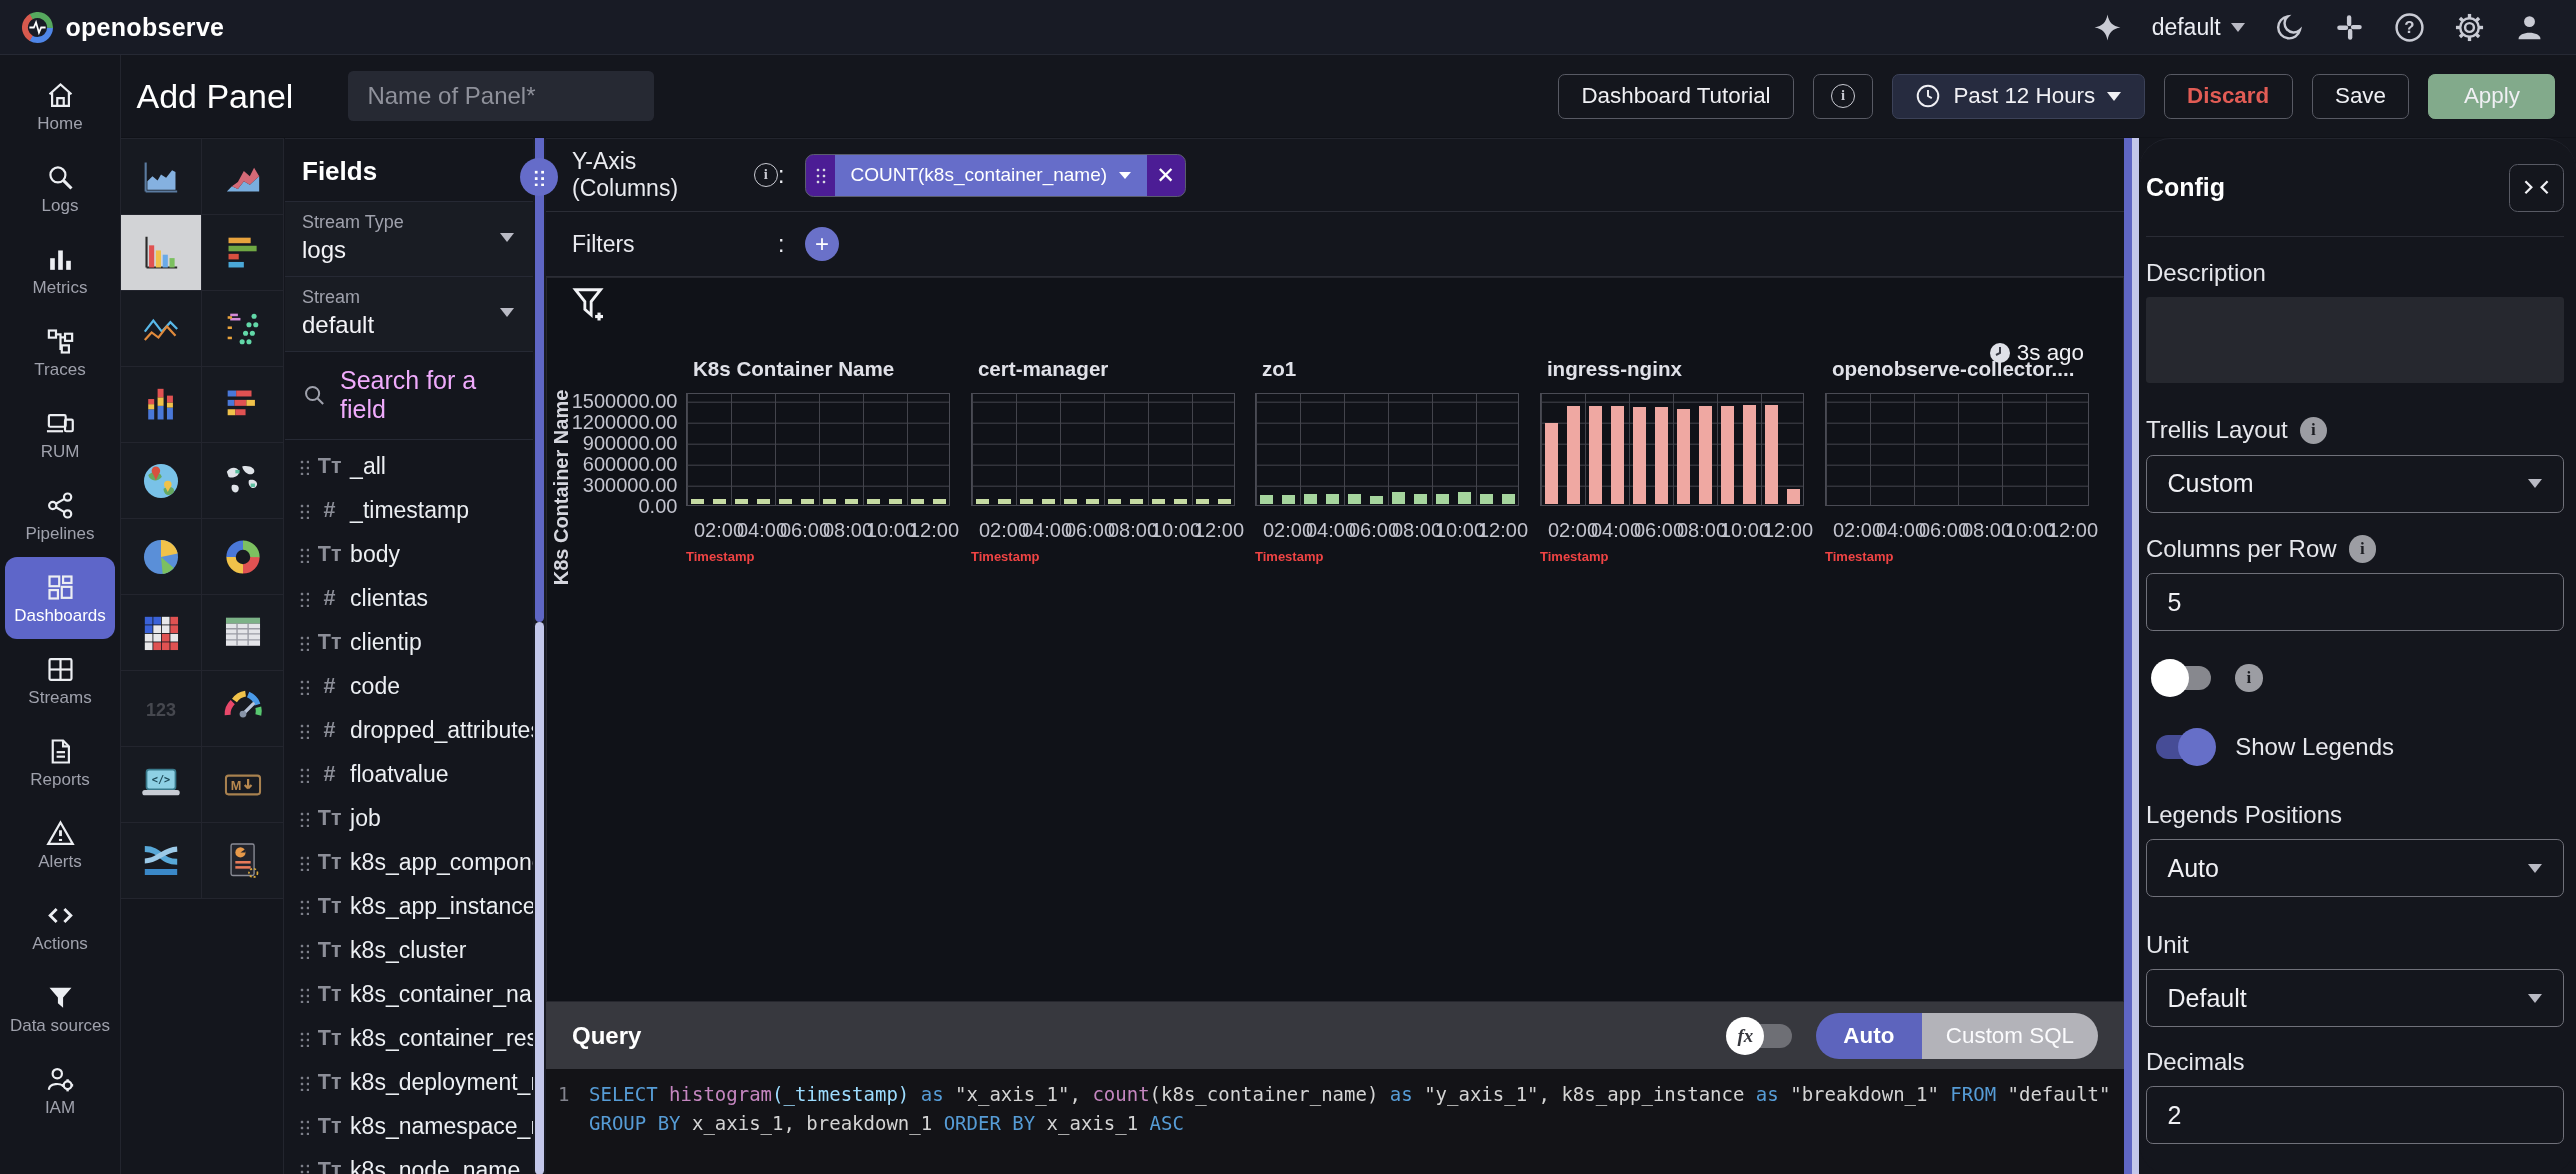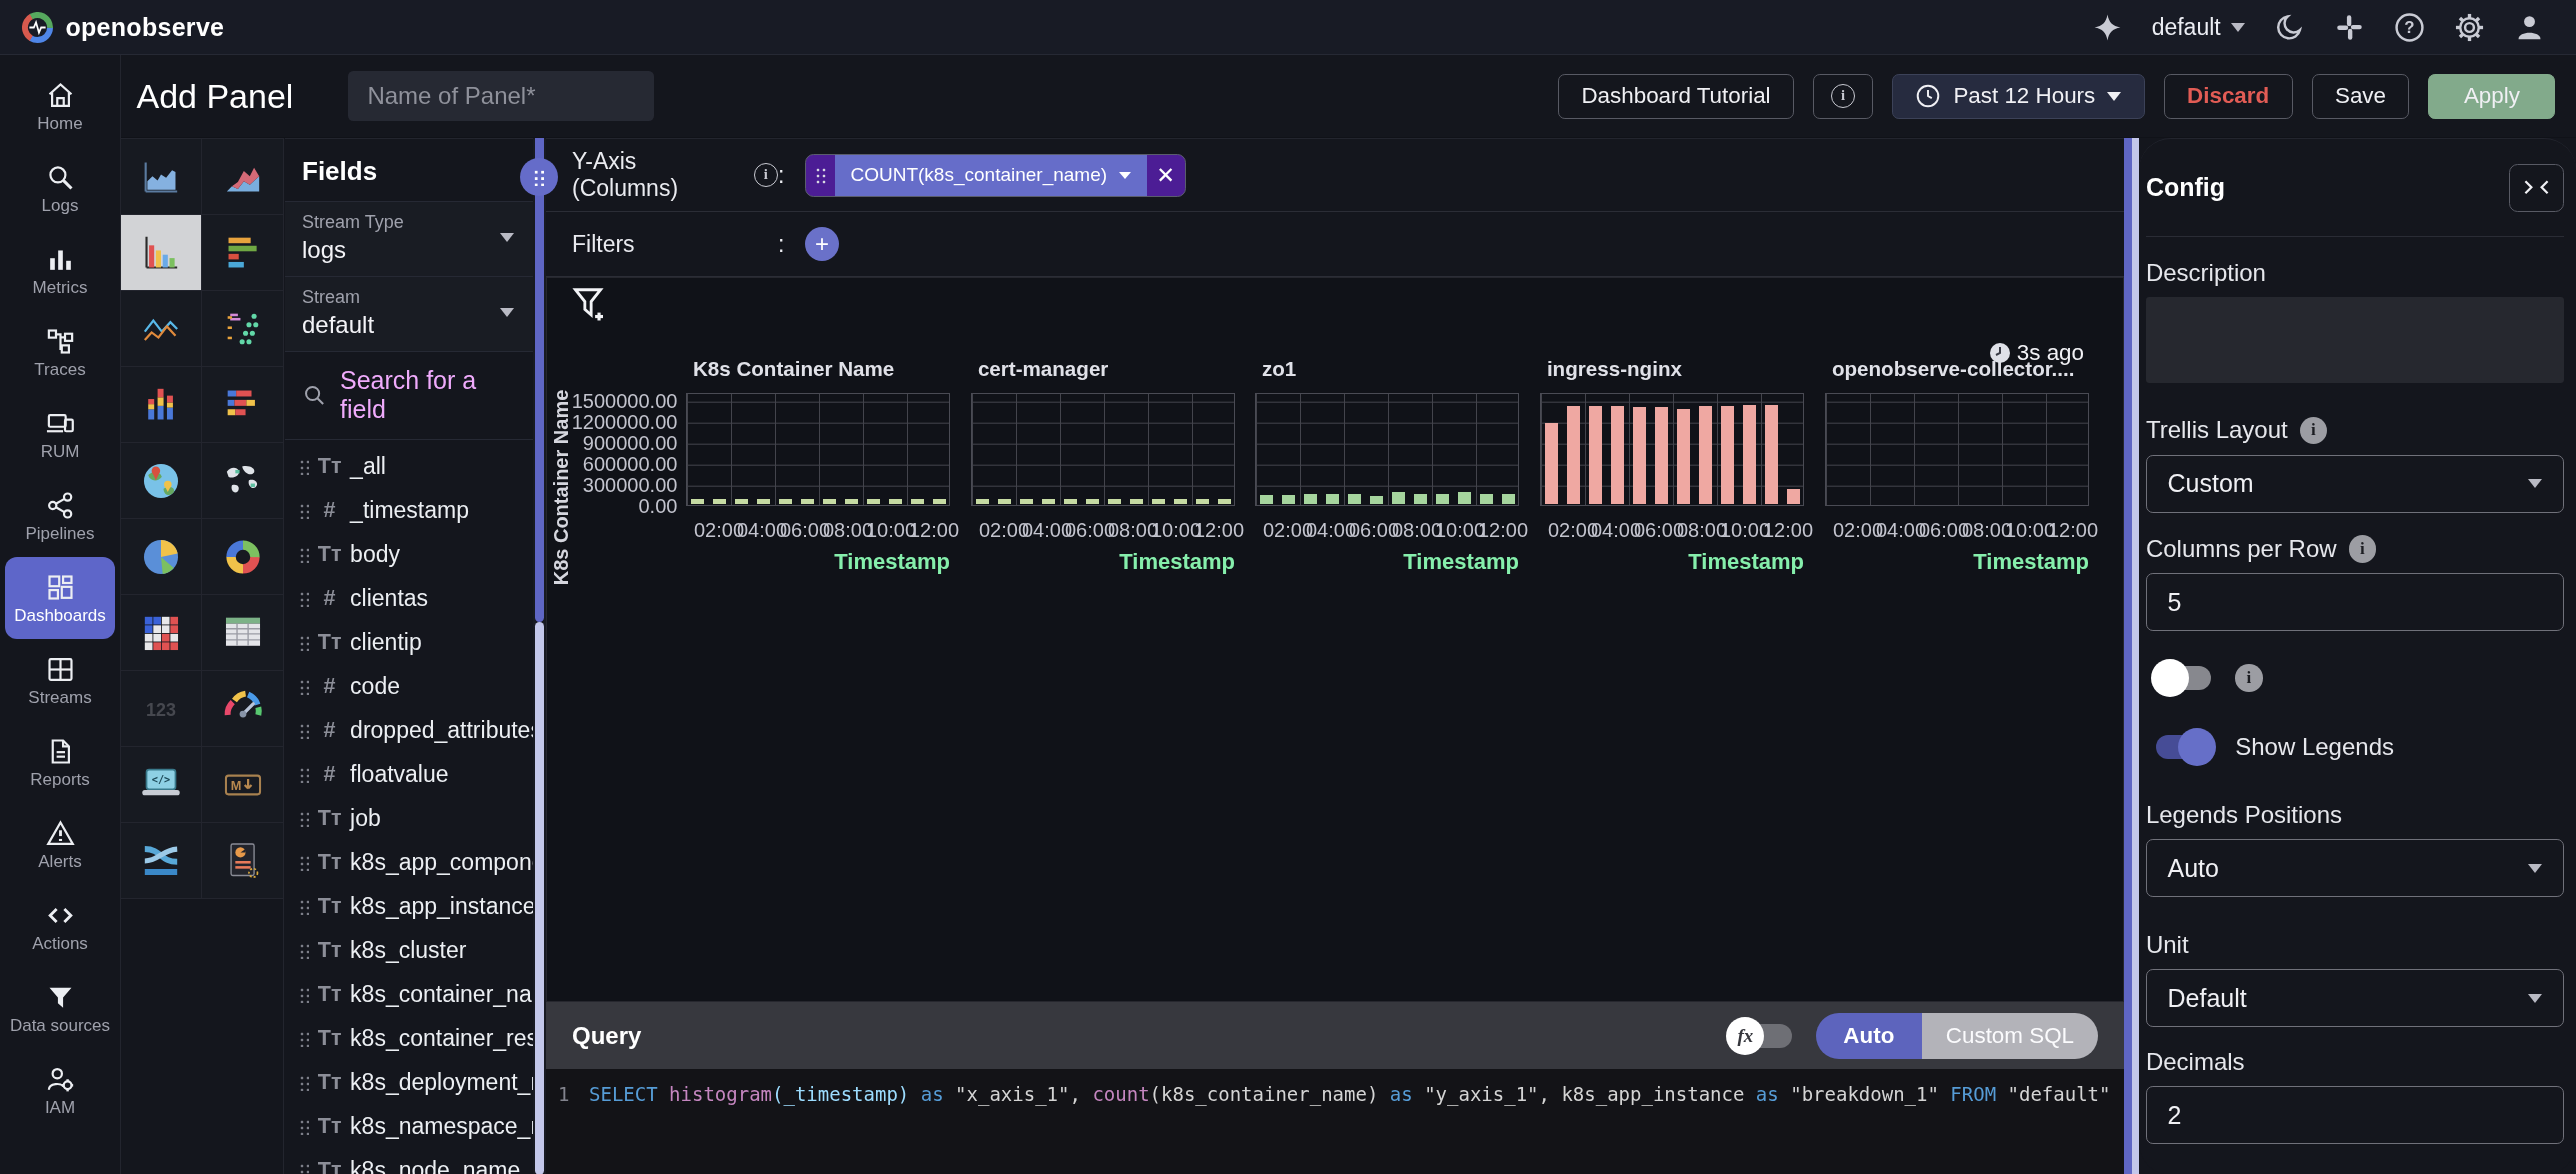--- a/index.html
+++ b/index.html
@@ -79,21 +79,21 @@
   .charts-row{position:absolute;left:0;top:72px;width:1576px;height:249px;}
   .rot-label{position:absolute;left:1.7px;top:34px;height:206px;width:26px;display:flex;align-items:center;justify-content:center;}
   .rot-label span{transform:rotate(-90deg);transform-origin:center;white-space:nowrap;font-size:20px;font-weight:bold;color:#d5d6de;}
   .yticks{position:absolute;left:26px;top:0;width:113px;height:198px;}
   .ytick{position:absolute;right:8.6px;transform:translateY(-50%);font-size:20px;color:#c3c4ce;}
   .panel{position:absolute;top:0;width:264px;height:249px;}
   .panel-title{position:absolute;top:6.9px;left:6.9px;font-size:20.6px;font-weight:bold;color:#e0e1e8;white-space:nowrap;overflow:hidden;max-width:258px;}
   .plot{position:absolute;top:43px;left:0;width:264px;height:113px;border:0.9px solid #4a4b54;box-sizing:border-box;background-image:linear-gradient(to right,#43444c 0.9px,transparent 0.9px),linear-gradient(to bottom,#43444c 0.9px,transparent 0.9px);background-size:44px 100%,100% 21px;background-position:0 0,0 7.7px;}
   .bar{position:absolute;bottom:0.9px;}
   .xtick{position:absolute;transform:translateX(-50%);top:169px;font-size:20px;color:#c3c4ce;white-space:nowrap;}
-  .xlabel{position:absolute;top:199px;left:0;width:264px;text-align:right;font-size:22px;font-weight:bold;color:#86efac;}
+  .xlabel{position:absolute;top:199px;left:0;width:264px;text-align:left;font-size:13px;font-weight:bold;color:#ef4444;}
   
   .query-head{height:67px;background:#37383e;display:flex;align-items:center;padding:0 26px;flex:none;box-sizing:border-box;}
   .query-title{font-size:24px;font-weight:bold;color:#ffffff;}
   .fx-toggle{margin-left:auto;margin-right:24px;width:62px;height:24px;background:#6e6f75;border-radius:12px;position:relative;cursor:pointer;}
   .fx-knob{position:absolute;left:-3.4px;top:-6.9px;width:38px;height:38px;border-radius:50%;background:#ffffff;color:#36373d;font-style:italic;font-size:19px;display:flex;align-items:center;justify-content:center;font-family:"Liberation Serif",serif;font-weight:bold;}
   .seg{display:flex;height:46px;border-radius:23px;overflow:hidden;}
   .seg-auto{background:#5d64bd;color:#fff;font-size:22.4px;font-weight:bold;display:flex;align-items:center;padding:0 27.5px;cursor:pointer;}
   .seg-custom{background:#b3b3b9;color:#fbfbfd;font-size:22.4px;display:flex;align-items:center;padding:0 24px;cursor:pointer;}
   .query-editor{height:106px;background:#131317;position:relative;flex:none;font-family:"DejaVu Sans Mono","Liberation Mono",monospace;font-size:19px;}
   .ln{position:absolute;left:12px;top:13.8px;color:#82838d;}
@@ -888,20 +888,21 @@
           <span class="fx-knob">fx</span>
         </div>
       <div class="seg">
         <span class="seg-auto">Auto</span>
         <span class="seg-custom">Custom SQL</span>
       </div>
     </div>
     <div class="query-editor">
       <span class="ln">1</span>
       <div class="code-line cl1" id="sqlLine1"><span class="tk-kw">SELECT </span><span class="tk-fn">histogram</span><span class="tk-id">(_timestamp)</span><span class="tk-pl"> </span><span class="tk-kw">as</span><span class="tk-pl"> "x_axis_1", </span><span class="tk-fn">count</span><span class="tk-pl">(k8s_container_name) </span><span class="tk-kw">as</span><span class="tk-pl"> "y_axis_1", k8s_app_instance </span><span class="tk-kw">as</span><span class="tk-pl"> "breakdown_1"  </span><span class="tk-kw">FROM</span><span class="tk-pl"> "default"</span></div>
+      <div class="code-line cl2" id="sqlLine2"><span class="tk-kw">GROUP BY</span><span class="tk-pl"> x_axis_1, breakdown_1 </span><span class="tk-kw">ORDER BY</span><span class="tk-pl"> x_axis_1 </span><span class="tk-kw">ASC</span></div>
     </div>
   </main>
 
   <div class="splitter-r"></div>
   <div class="splitter-r2"></div>
 
   <aside class="config">
     <div class="config-head">
       <span class="config-title">Config</span>
       <span class="collapse-btn">

